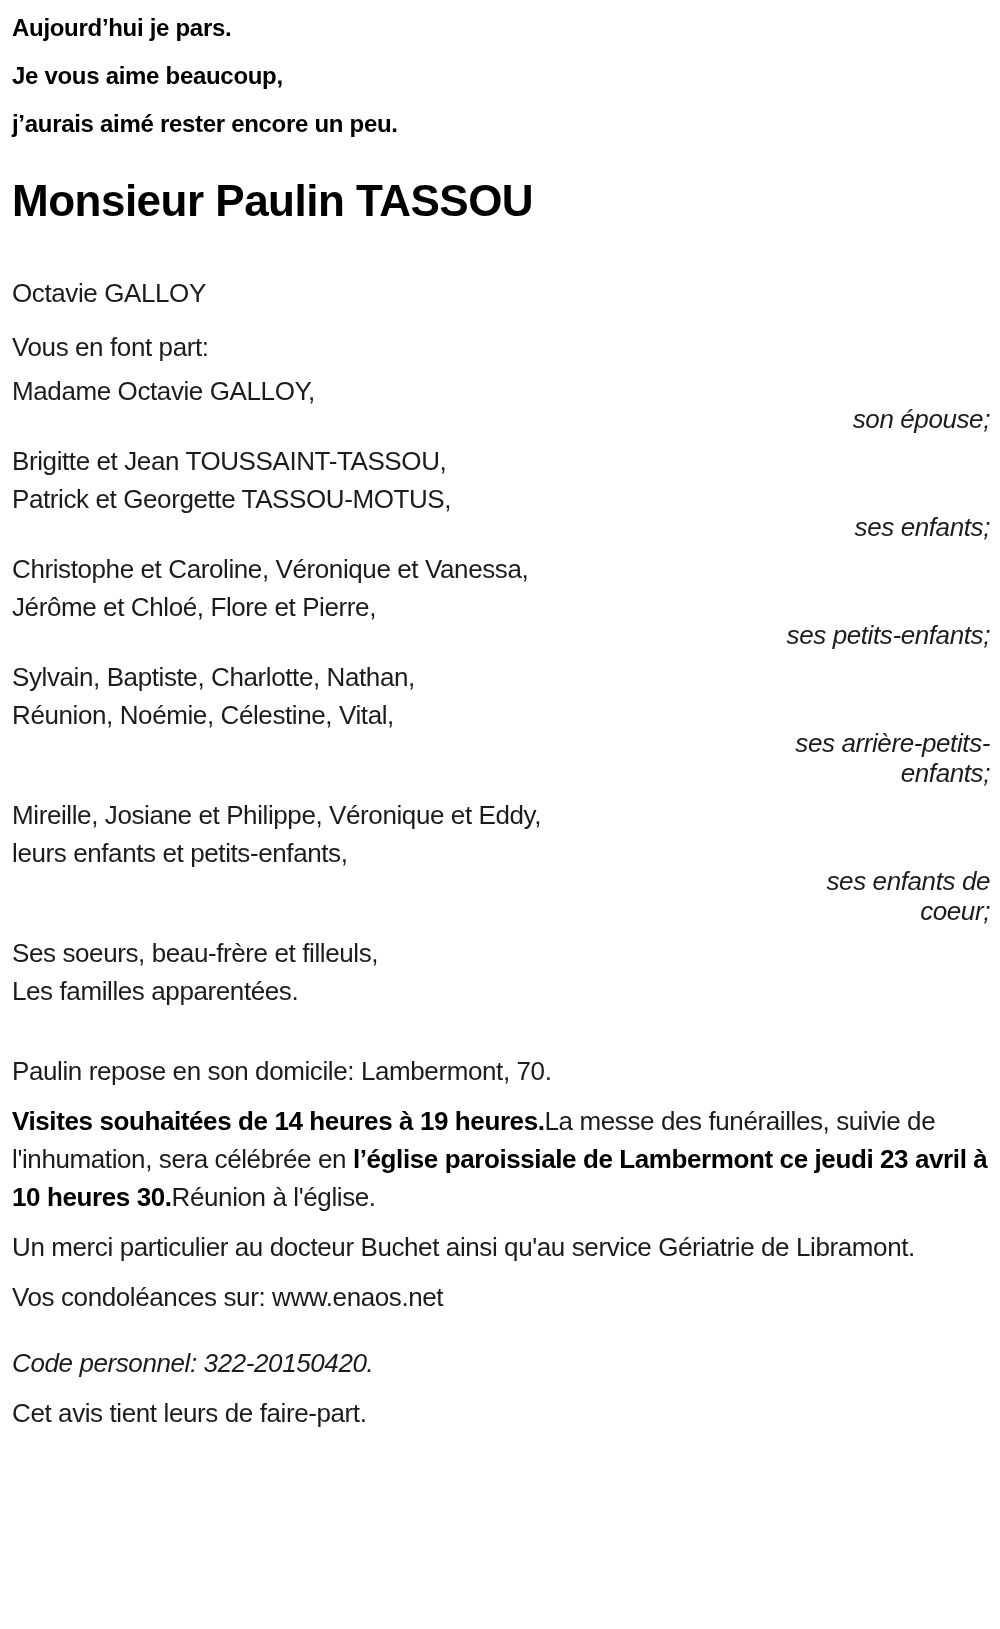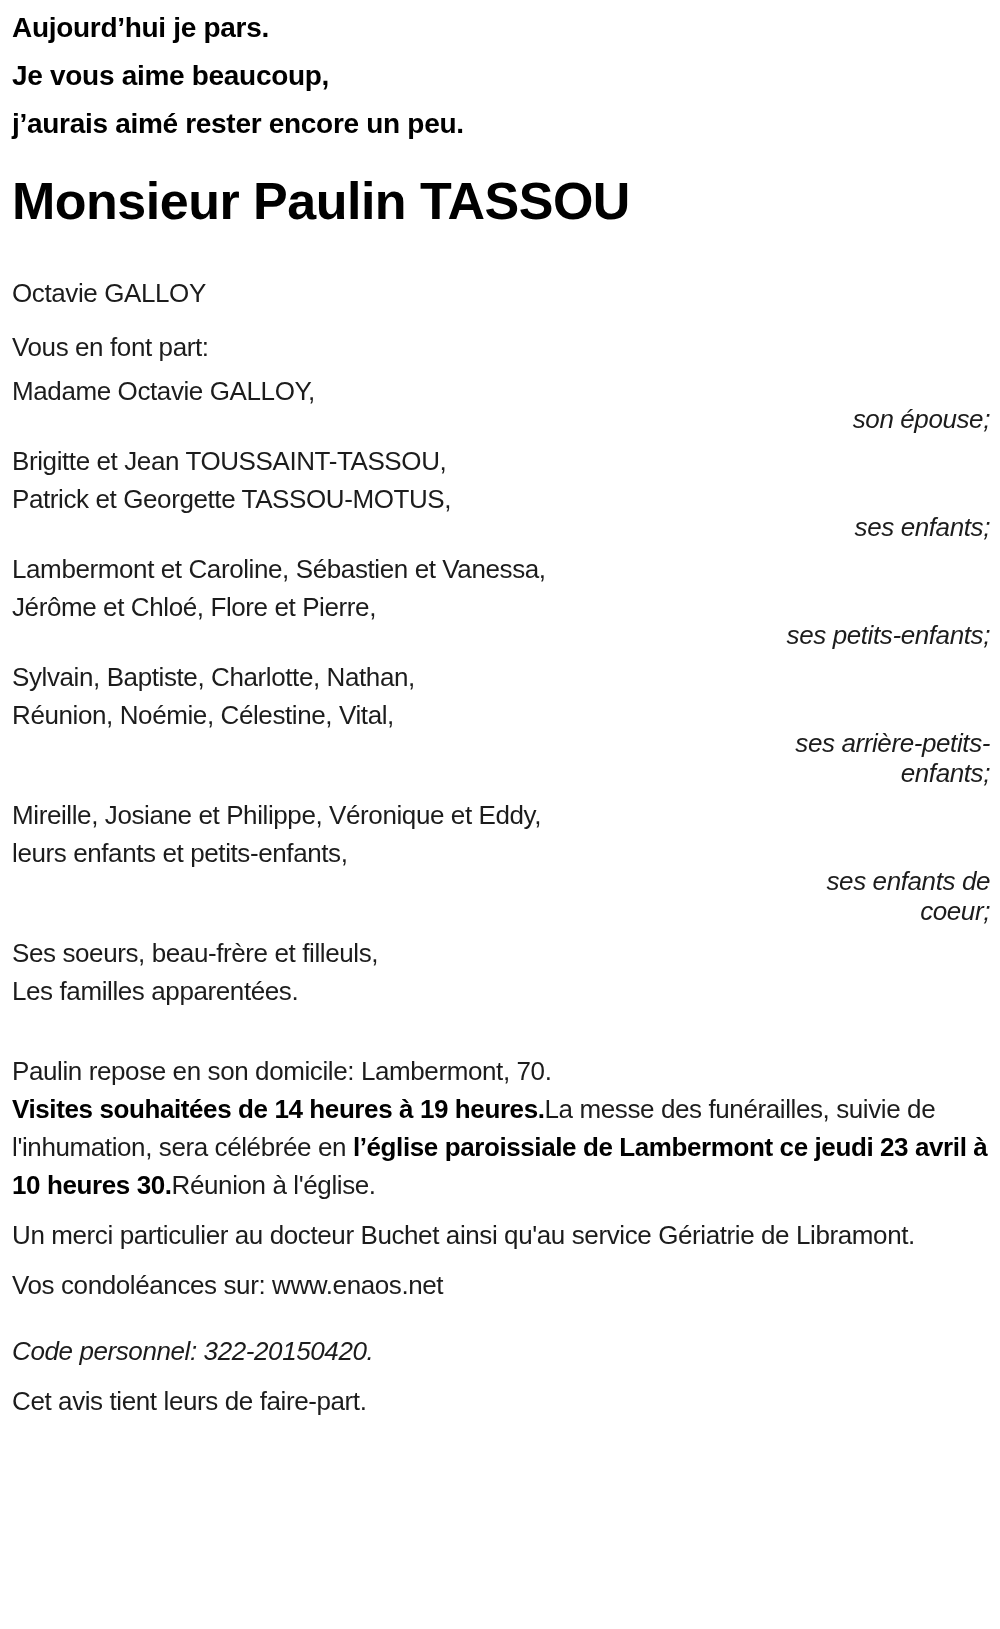--- a/index.html
+++ b/index.html
@@ -8,46 +8,46 @@
     width:1000px; height:1629px;
     font-family:"Liberation Sans", sans-serif;
     font-size:26px; line-height:38px;
     letter-spacing:-0.4px;
     color:#1c1c1c;
     padding:4px 10px 0 12px;
     overflow:hidden;
   }
   strong, .bold { font-weight:700; color:#000; }
 
-  .epitaph { font-weight:700; font-size:28px; line-height:48px; color:#000; letter-spacing:-0.3px; }
+  .epitaph { font-weight:700; font-size:24px; line-height:48px; color:#000; letter-spacing:-0.3px; }
 
   .deceased-name {
     margin-top:30px;
-    font-size:52px; line-height:46px; font-weight:700; color:#000;
+    font-size:44px; line-height:46px; font-weight:700; color:#000;
     letter-spacing:-0.5px;
   }
 
   .spouse-block { margin-top:50px; }
   .life-summary { margin-top:46px; }
   .intro { margin-top:16px; }
 
   .groups { margin-top:6px; }
   .group { margin-bottom:8px; }
   .relation {
     text-align:right;
     font-style:italic;
     line-height:30px;
     margin-top:-6px;
   }
   .rel-inner { display:inline-block; text-align:right; }
   .group-arriere .rel-inner { max-width:260px; }
   .group-coeur  .rel-inner { max-width:200px; }
 
   .repose { margin-top:42px; }
-  .funeral { }
+  .funeral { margin-top:12px; }
   .thanks { margin-top:12px; }
   .condolences { margin-top:12px; }
   .code { margin-top:28px;font-style:italic; }
   .notice { margin-top:12px; }
 </style>
 </head>
 <body>
 
 <div class="page-content">
 
@@ -73,21 +73,21 @@
       <div class="relation"><span class="rel-inner">son épouse;</span></div>
     </div>
 
     <div class="group group-enfants">
       <div class="name-line">Brigitte et Jean TOUSSAINT-TASSOU,</div>
       <div class="name-line">Patrick et Georgette TASSOU-MOTUS,</div>
       <div class="relation"><span class="rel-inner">ses enfants;</span></div>
     </div>
 
     <div class="group group-petits">
-      <div class="name-line">Lambermont et Caroline, Sébastien et Vanessa,</div>
+      <div class="name-line">Christophe et Caroline, Véronique et Vanessa,</div>
       <div class="name-line">Jérôme et Chloé, Flore et Pierre,</div>
       <div class="relation"><span class="rel-inner">ses petits-enfants;</span></div>
     </div>
 
     <div class="group group-arriere">
       <div class="name-line">Sylvain, Baptiste, Charlotte, Nathan,</div>
       <div class="name-line">Réunion, Noémie, Célestine, Vital,</div>
       <div class="relation"><span class="rel-inner">ses arrière-petits-enfants;</span></div>
     </div>
 

